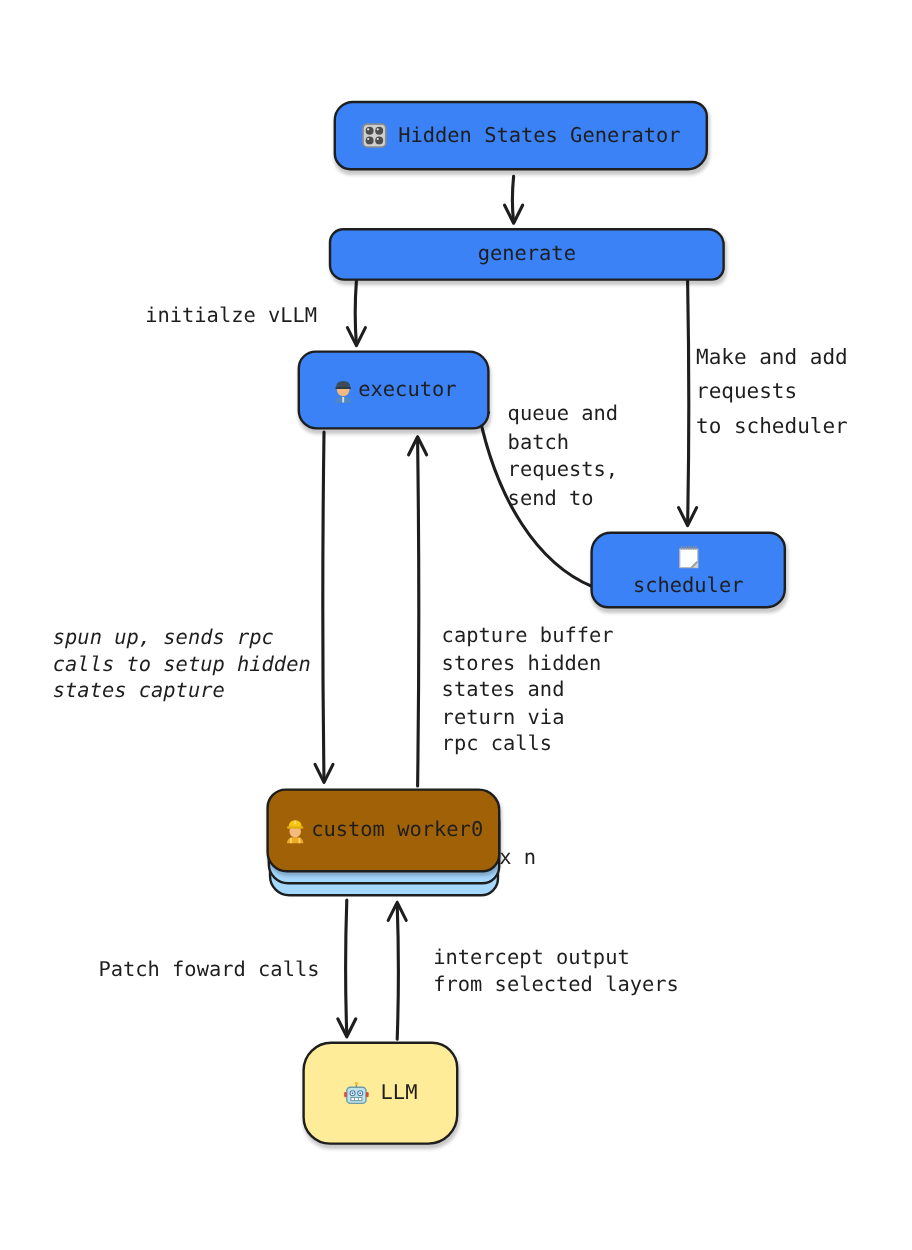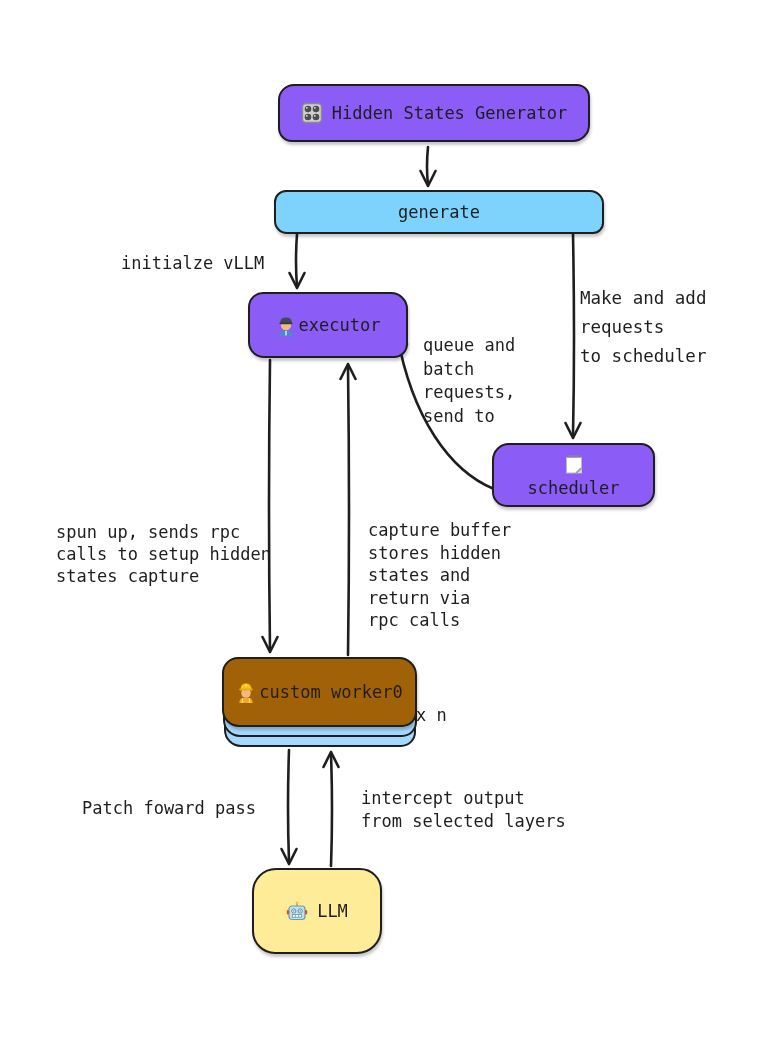--- a/index.html
+++ b/index.html
@@ -14,24 +14,24 @@
   .node{
     position:absolute;
     box-sizing:border-box;
     border:2.5px solid #1e1e1e;
     display:flex;align-items:center;justify-content:center;
     gap:3px;
     font-size:17px;
     box-shadow:1px 3px 3px rgba(0,0,0,0.22);
     background:#fff;
   }
-  .green{background:#8b5cf6;}
+  .green{background:#3b82f6;}
   .blue{background:#a16207;}
   .yellow{background:#ffec99;}
-  .white{background:#7dd3fc;}
+  .white{background:#3b82f6;}
   .node .lbl{white-space:pre;}
   .note{
     position:absolute;
     font-size:17px;
     line-height:22px;
     white-space:pre-line;
   }
   .note.wide-lh{line-height:29px;font-size:17.5px;}
   .arrows{position:absolute;left:0;top:0;width:760px;height:1042px;pointer-events:none;}
   .arrows path{fill:none;stroke:#1e1e1e;stroke-width:2.6;stroke-linecap:round;stroke-linejoin:round;}
@@ -193,28 +193,28 @@
 
   <div class="note wide-lh" style="left:580px;top:284px;">Make and add
 requests
 to scheduler</div>
 
   <div class="note" style="left:423px;top:334px;line-height:23.5px;">queue and
 batch
 requests,
 send to</div>
 
-  <div class="note" style="left:56px;top:521px;">spun up, sends rpc
+  <div class="note" style="left:44px;top:521px;font-style:italic;">spun up, sends rpc
 calls to setup hidden
 states capture</div>
 
   <div class="note" style="left:368px;top:519px;line-height:22.5px;">capture buffer
 stores hidden
 states and
 return via
 rpc calls</div>
 
-  <div class="note" style="left:82px;top:797px;">Patch foward pass</div>
+  <div class="note" style="left:82px;top:797px;">Patch foward calls</div>
 
   <div class="note" style="left:361px;top:787px;line-height:23px;">intercept output
 from selected layers</div>
 
 </div>
 
 </body></html>

